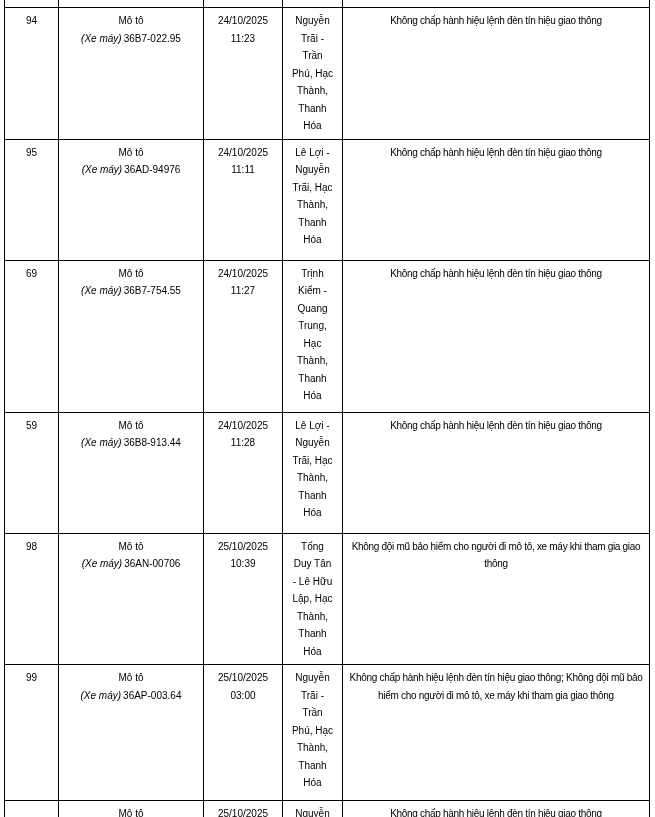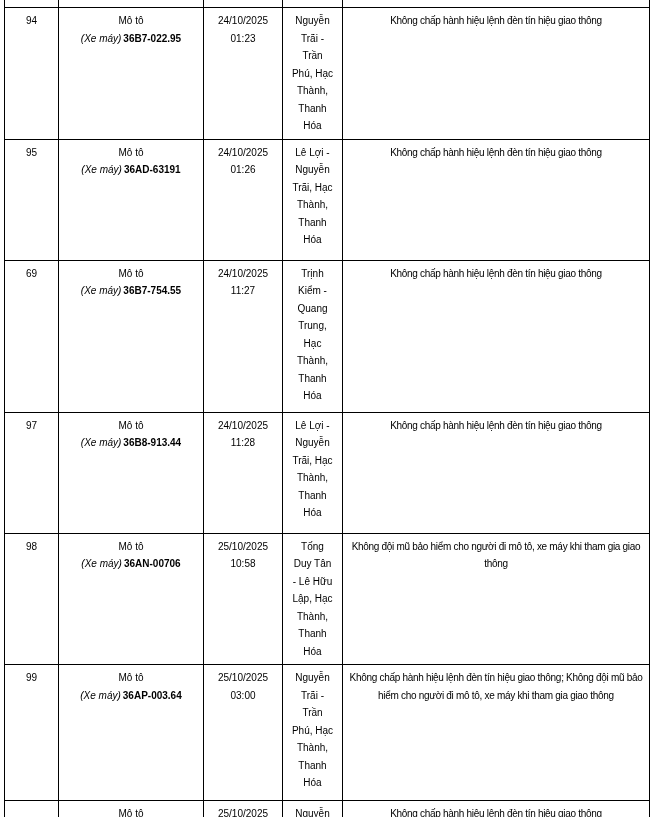--- a/index.html
+++ b/index.html
@@ -22,21 +22,21 @@
     vertical-align:top;
     text-align:center;
     padding:4px 2px;
     font-size:10px;
     line-height:17.5px;
     overflow:hidden;
   }
   td.loc{white-space:pre-line;margin-left:20px;}
   td.vio{letter-spacing:-0.3px;padding:4px 3px;}
   .ital{font-style:italic;text-align:right;}
-  .plate{margin-left:2px;font-weight:bold;}
+  .plate{margin-left:2px;}
   tr.ph-top{height:7px;}
   tr.r0{height:131px;}
   tr.r1{height:121px;}
   tr.r2{height:152px;}
   tr.r3{height:121px;}
   tr.r4{height:130px;}
   tr.r5{height:136px;}
   tr.ph-bottom{height:60px;}
 </style>
 </head>
@@ -62,41 +62,41 @@
       </tr>
 
       <tr class="r0">
         <td>94</td>
         <td>
           <div>Mô tô</div>
           <div><span class="ital">(Xe máy)</span><span class="plate">36B7-022.95</span></div>
         </td>
         <td>
           <div>24/10/2025</div>
-          <div>01:23</div>
+          <div>11:23</div>
         </td>
         <td class="loc">Nguyễn
 Trãi -
 Trần
 Phú, Hạc
 Thành,
 Thanh
 Hóa</td>
         <td class="vio">Không chấp hành hiệu lệnh đèn tín hiệu giao thông</td>
       </tr>
 
       <tr class="r1">
         <td>95</td>
         <td>
           <div>Mô tô</div>
-          <div><span class="ital">(Xe máy)</span><span class="plate">36AD-63191</span></div>
+          <div><span class="ital">(Xe máy)</span><span class="plate">36AD-94976</span></div>
         </td>
         <td>
           <div>24/10/2025</div>
-          <div>01:26</div>
+          <div>11:11</div>
         </td>
         <td class="loc">Lê Lợi -
 Nguyễn
 Trãi, Hạc
 Thành,
 Thanh
 Hóa</td>
         <td class="vio">Không chấp hành hiệu lệnh đèn tín hiệu giao thông</td>
       </tr>
 
@@ -115,21 +115,21 @@
 Quang
 Trung,
 Hạc
 Thành,
 Thanh
 Hóa</td>
         <td class="vio">Không chấp hành hiệu lệnh đèn tín hiệu giao thông</td>
       </tr>
 
       <tr class="r3">
-        <td>97</td>
+        <td>59</td>
         <td>
           <div>Mô tô</div>
           <div><span class="ital">(Xe máy)</span><span class="plate">36B8-913.44</span></div>
         </td>
         <td>
           <div>24/10/2025</div>
           <div>11:28</div>
         </td>
         <td class="loc">Lê Lợi -
 Nguyễn
@@ -141,21 +141,21 @@
       </tr>
 
       <tr class="r4">
         <td>98</td>
         <td>
           <div>Mô tô</div>
           <div><span class="ital">(Xe máy)</span><span class="plate">36AN-00706</span></div>
         </td>
         <td>
           <div>25/10/2025</div>
-          <div>10:58</div>
+          <div>10:39</div>
         </td>
         <td class="loc">Tống
 Duy Tân
 - Lê Hữu
 Lập, Hạc
 Thành,
 Thanh
 Hóa</td>
         <td class="vio">Không đội mũ bảo hiểm cho người đi mô tô, xe máy khi tham gia giao thông</td>
       </tr>

